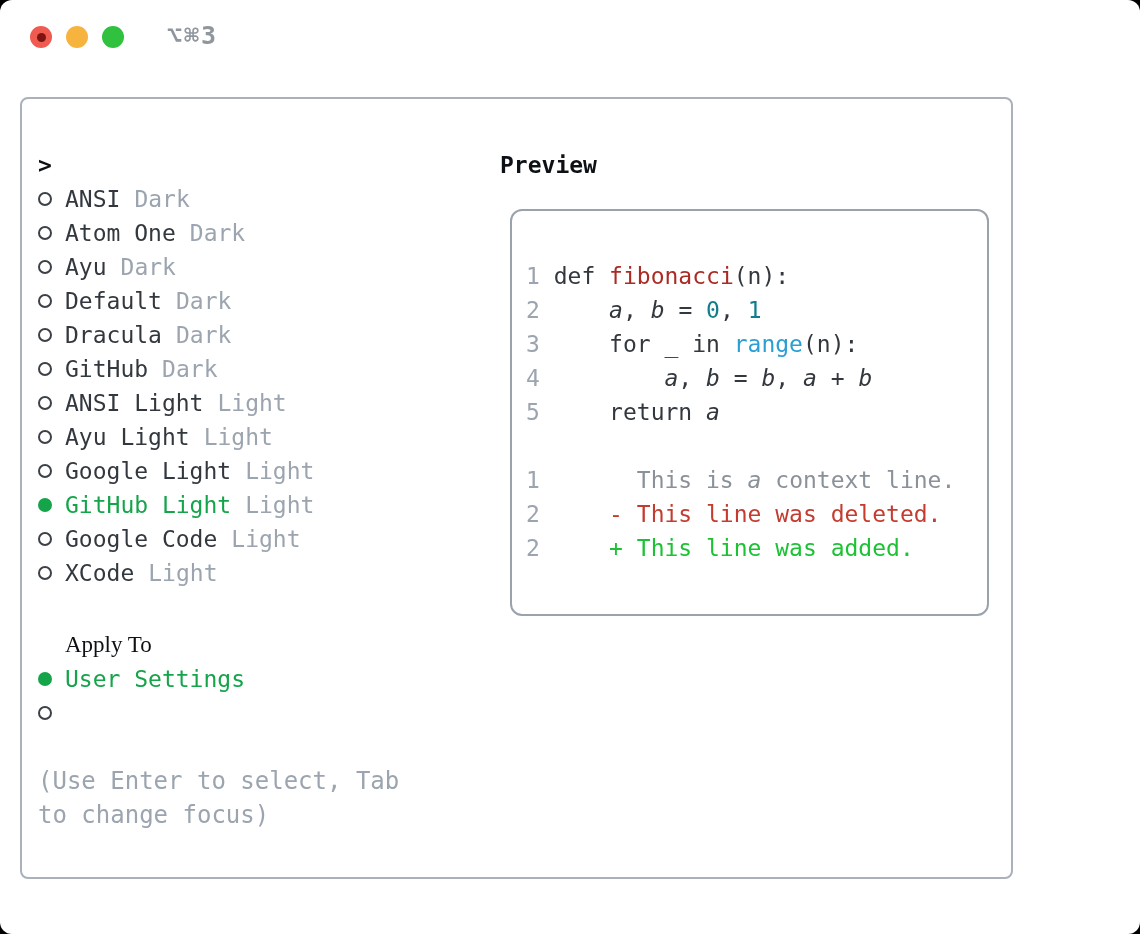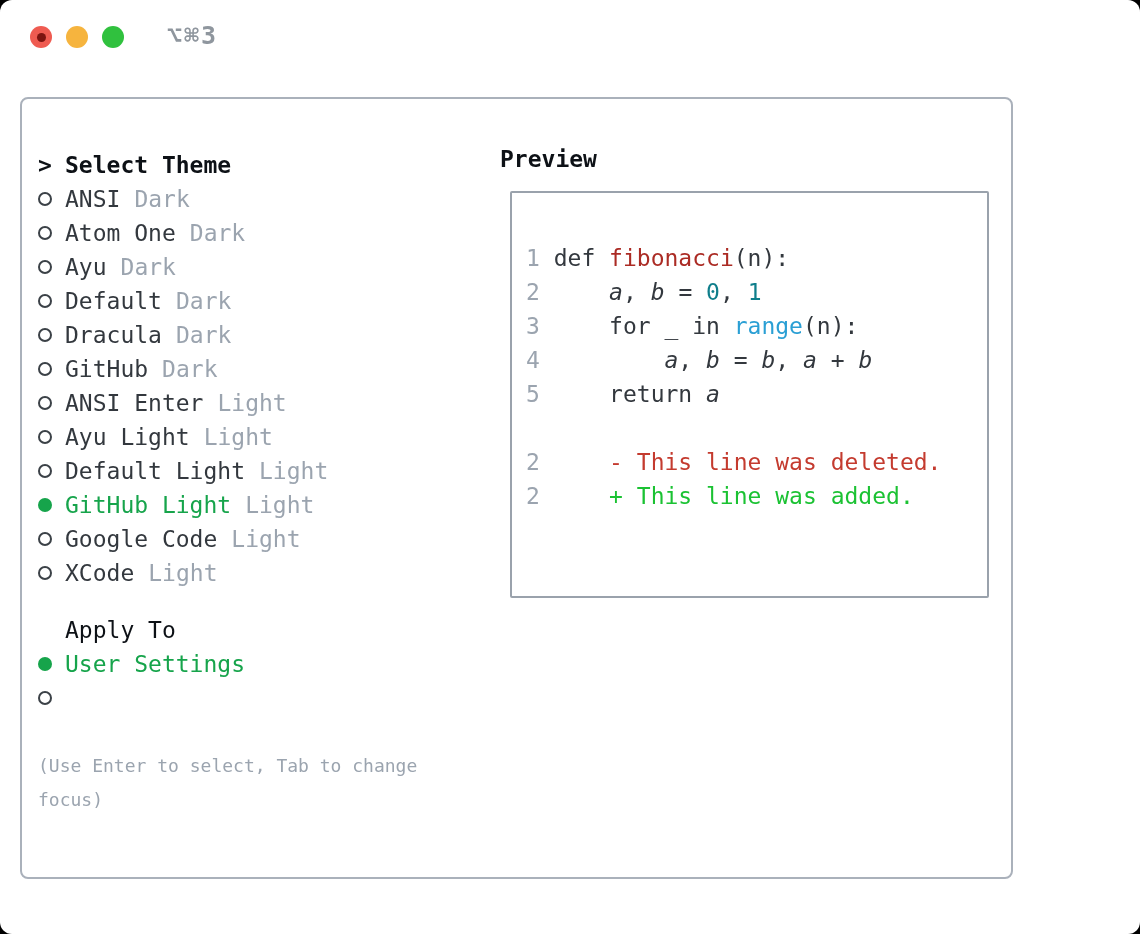--- a/index.html
+++ b/index.html
@@ -33,33 +33,33 @@
   .row{display:flex;align-items:center;height:34px;font-size:23px;white-space:nowrap;}
   .icon-cell{width:27px;flex:none;display:flex;align-items:center;}
   .radio{width:14px;height:14px;border-radius:50%;border:2px solid #3b4147;box-sizing:border-box;}
   .radio.sel{background:var(--selected_green);border:none;}
   .prompt{font-weight:bold;color:var(--header_black);font-size:23px;}
   .header-text{font-weight:bold;color:var(--header_black);}
   .subheader-text{color:var(--header_black);}
   .t-name{color:var(--text_dark);}
   .t-name.sel{color:var(--selected_green);text-align:center;}
   .t-tag{color:var(--muted_gray);margin-left:14px;}
-  .apply-header{margin-top:23px;}
+  .apply-header{margin-top:38px;font-family:Liberation Serif, serif;}
   .hint{
-    margin-top:34px;width:402px;font-size:18px;line-height:34px;
+    margin-top:34px;width:402px;font-size:24px;line-height:34px;
     color:var(--muted_gray);
   }
   
   .preview-header{
-    position:absolute;left:478px;top:43px;height:34px;line-height:34px;
+    position:absolute;left:478px;top:49px;height:34px;line-height:34px;
     font-size:23px;font-weight:bold;color:var(--header_black);
   }
   .preview-box{
-    position:absolute;left:488px;top:92px;width:475px;height:403px;
-    border:2px solid var(--preview_border);border-radius:2px;background:#fff;
+    position:absolute;left:488px;top:110px;width:475px;height:403px;
+    border:2px solid var(--preview_border);border-radius:12px;background:#fff;
   }
   .code{position:absolute;left:14px;top:48px;}
   .line{height:34px;line-height:34px;font-size:23px;white-space:pre;}
   .tok-ln{color:var(--muted_gray);}
   .tok-plain{color:var(--text_dark);}
   .tok-func{color:var(--function_red);}
   .tok-num{color:var(--number_teal);}
   .tok-builtin{color:var(--builtin_blue);}
   .tok-var{color:var(--text_dark);font-style:italic;}
   .tok-ctx{color:var(--context_gray);}
@@ -79,21 +79,20 @@
     <span class="tl yellow"></span>
     <span class="tl green"></span>
     <span class="shortcut">⌥⌘3</span>
   </div>
 
   <div class="panel">
 
     <div class="left">
       <div class="row">
         <span class="icon-cell prompt">&gt;</span>
-        <span class="header-text">Select Theme</span>
       </div>
 
       <div id="theme-list">
           <div class="row">
             <span class="icon-cell">
               <span class="radio"></span>
             </span>
             <span class="t-name">ANSI</span>
             <span class="t-tag">Dark</span>
           </div>
@@ -129,35 +128,35 @@
             <span class="icon-cell">
               <span class="radio"></span>
             </span>
             <span class="t-name">GitHub</span>
             <span class="t-tag">Dark</span>
           </div>
           <div class="row">
             <span class="icon-cell">
               <span class="radio"></span>
             </span>
-            <span class="t-name">ANSI Enter</span>
+            <span class="t-name">ANSI Light</span>
             <span class="t-tag">Light</span>
           </div>
           <div class="row">
             <span class="icon-cell">
               <span class="radio"></span>
             </span>
             <span class="t-name">Ayu Light</span>
             <span class="t-tag">Light</span>
           </div>
           <div class="row">
             <span class="icon-cell">
               <span class="radio"></span>
             </span>
-            <span class="t-name">Default Light</span>
+            <span class="t-name">Google Light</span>
             <span class="t-tag">Light</span>
           </div>
           <div class="row">
             <span class="icon-cell">
               <span class="radio sel"></span>
             </span>
             <span class="t-name sel">GitHub Light</span>
             <span class="t-tag">Light</span>
           </div>
           <div class="row">
@@ -201,19 +200,20 @@
     <div class="preview-header">Preview</div>
 
     <div class="preview-box">
       <div class="code" id="code-block">
           <div class="line"><span class="tok-ln">1</span><span class="tok-plain"> def </span><span class="tok-func">fibonacci</span><span class="tok-plain">(n):</span></div>
           <div class="line"><span class="tok-ln">2</span><span class="tok-plain">     </span><span class="tok-var">a</span><span class="tok-plain">, </span><span class="tok-var">b</span><span class="tok-plain"> = </span><span class="tok-num">0</span><span class="tok-plain">, </span><span class="tok-num">1</span></div>
           <div class="line"><span class="tok-ln">3</span><span class="tok-plain">     for _ in </span><span class="tok-builtin">range</span><span class="tok-plain">(n):</span></div>
           <div class="line"><span class="tok-ln">4</span><span class="tok-plain">         </span><span class="tok-var">a</span><span class="tok-plain">, </span><span class="tok-var">b</span><span class="tok-plain"> = </span><span class="tok-var">b</span><span class="tok-plain">, </span><span class="tok-var">a</span><span class="tok-plain"> + </span><span class="tok-var">b</span></div>
           <div class="line"><span class="tok-ln">5</span><span class="tok-plain">     return </span><span class="tok-var">a</span></div>
           <div class="line"></div>
+          <div class="line"><span class="tok-ln">1</span><span class="tok-ctx">       This is </span><span class="tok-ctx-var">a</span><span class="tok-ctx"> context line.</span></div>
           <div class="line"><span class="tok-ln">2</span><span class="tok-del">     - This line was deleted.</span></div>
           <div class="line"><span class="tok-ln">2</span><span class="tok-add">     + This line was added.</span></div>
         </div>
     </div>
 
   </div>
 </div>
 
 </body></html>

